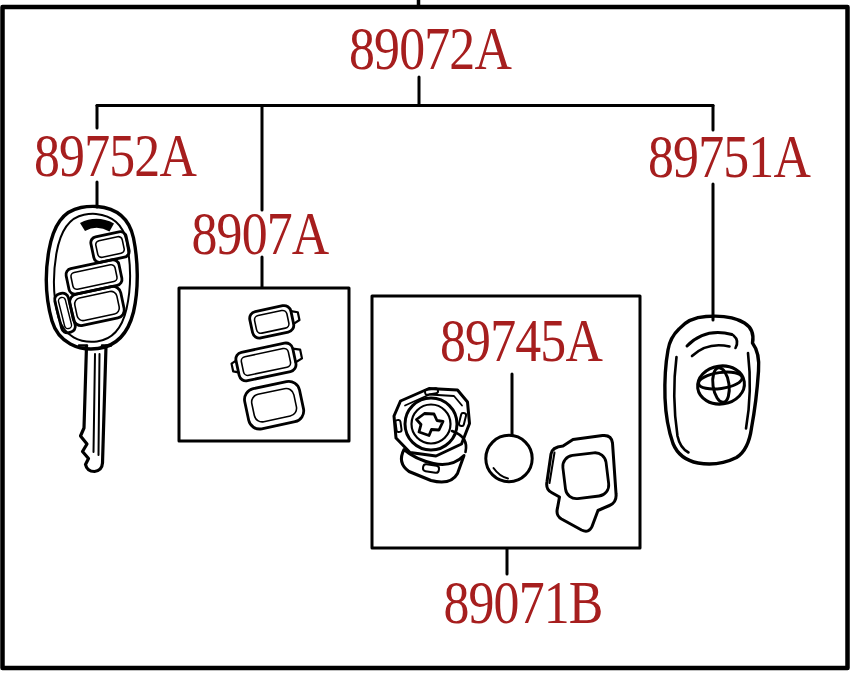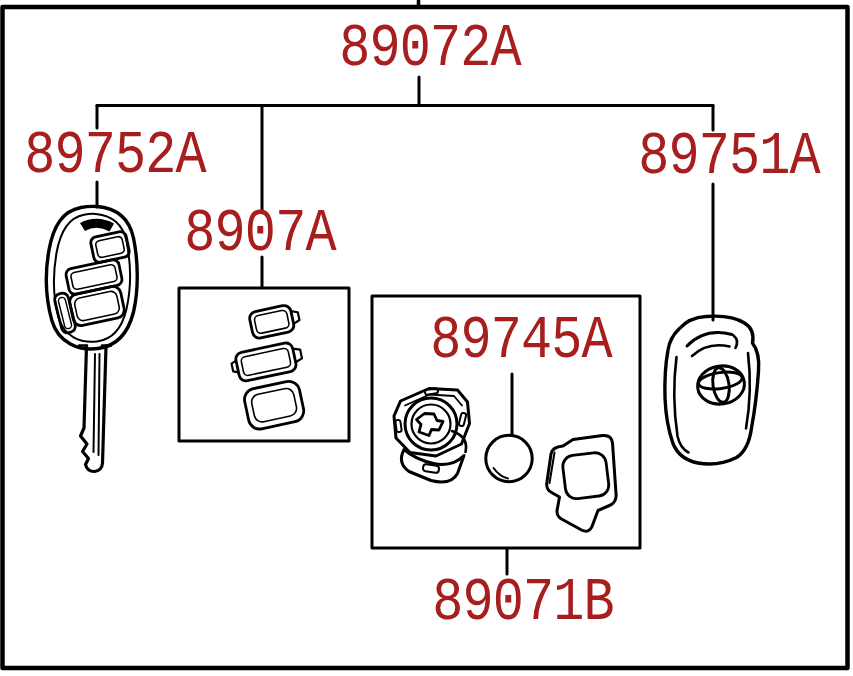--- a/index.html
+++ b/index.html
@@ -1,18 +1,18 @@
 <!DOCTYPE html>
 <html><head>
 <meta charset="utf-8">
 <style>
   html,body { margin:0; padding:0; background:#fff; }
   #stage {
     position:relative; width:853px; height:676px; background:#FFFFFF;
-    overflow:hidden; font-family:Liberation Mono, monospace;
+    overflow:hidden; font-family:Liberation Serif, serif;
   }
   #lineart { position:absolute; left:0; top:0; }
   .part-label {
     position:absolute;
     color:#A61E1E;
     font-size:61px;
     line-height:1;
     white-space:nowrap;
     letter-spacing:-1px;
     transform:translate(-50%,-50%) scaleX(0.85);

